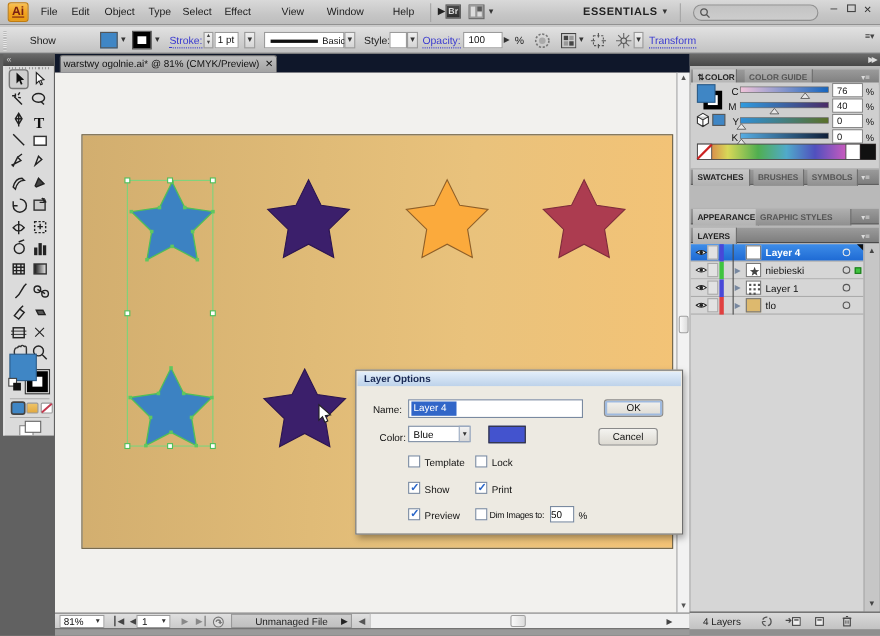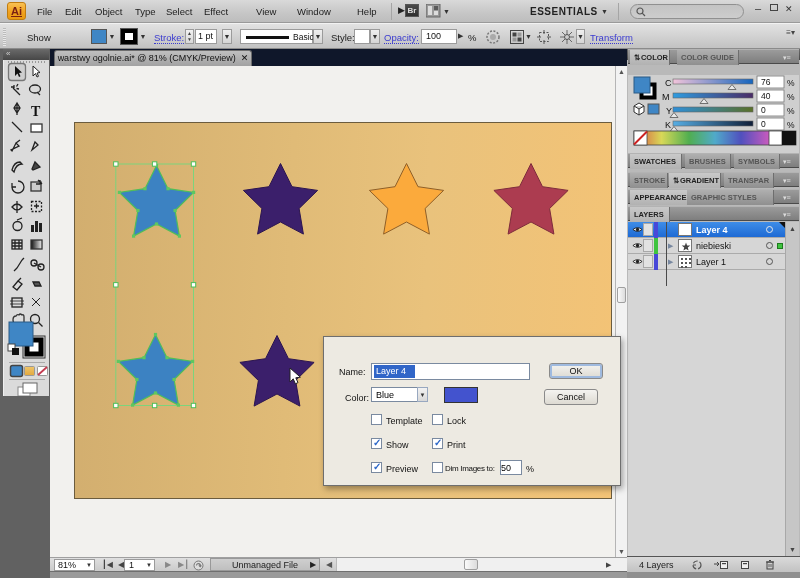--- a/index.html
+++ b/index.html
@@ -333,21 +333,21 @@
   <div class="sthumb" style="left:414px;top:1px;width:14px;height:11px"></div>
     <span style="position:absolute;left:556px;top:3px;font-size:7px;color:#444">▶</span>
 </div>
 <div class="abs" id="bottomstrip"></div>
 
 <div class="abs" id="dock">
   <div style="position:absolute;left:0;top:0;width:173px;height:11px;background:linear-gradient(#6a6a6a,#474747)">
     <span style="position:absolute;right:4px;top:1px;font-size:7px;color:#ddd;letter-spacing:-2px">▶▶</span>
   </div>
 
-  <div class="phdr" style="top:0">
+  <div class="phdr" style="top:13px">
     <div class="ptab on" style="left:2px;width:40px">⇅ COLOR</div>
     <div class="ptab" style="left:49px;width:62px">COLOR GUIDE</div>
     <div class="pmenu">▾≡</div>
   </div>
   <div style="position:absolute;left:1px;top:26px;width:171px;height:78px;background:#CFCFCF">
     <svg width="171" height="77" style="position:absolute;left:0;top:0">
       <defs>
         <linearGradient id="gc" x1="0" x2="1">
             <stop offset="0" stop-color="#F2C4DA"></stop>
             <stop offset="1" stop-color="#1565BE"></stop>
@@ -417,26 +417,20 @@
       <rect x="154" y="56" width="14" height="14" fill="#111"></rect>
     </svg>
   </div>
 
   <div class="phdr" style="top:104px">
     <div class="ptab on" style="left:2px;width:52px">SWATCHES</div>
     <div class="ptab" style="left:57px;width:46px">BRUSHES</div>
     <div class="ptab" style="left:106px;width:46px">SYMBOLS</div>
     <div class="pmenu">▾≡</div>
   </div>
-  <div class="phdr" style="top:123px">
-    <div class="ptab" style="left:2px;width:38px">STROKE</div>
-    <div class="ptab on" style="left:41px;width:52px">⇅ GRADIENT</div>
-    <div class="ptab" style="left:96px;width:50px">TRANSPAR</div>
-    <div class="pmenu">▾≡</div>
-  </div>
   <div class="phdr" style="top:140px">
     <div class="ptab on" style="left:2px;width:60px">APPEARANCE</div>
     <div class="ptab" style="left:59px;width:87px">GRAPHIC STYLES</div>
     <div class="pmenu">▾≡</div>
   </div>
 
   <div class="phdr" style="top:157px">
     <div class="ptab on" style="left:2px;width:40px">LAYERS</div>
     <div class="pmenu">▾≡</div>
   </div>
@@ -485,20 +479,32 @@
             <rect x="2" y="6" width="2" height="2"></rect>
             <rect x="6" y="6" width="2" height="2"></rect>
             <rect x="10" y="6" width="2" height="2"></rect>
             <rect x="2" y="10" width="2" height="2"></rect>
             <rect x="6" y="10" width="2" height="2"></rect>
           </g>
         </svg></span>
     <span class="ltext">Layer 1</span>
     <span class="ltarget"></span>
   </div>
+  <div class="lrow" style="top:221px">
+    <svg class="eye" viewBox="0 0 12 9">
+        <path d="M1 4.5 Q6 0.5 11 4.5 Q6 8.5 1 4.5 z" fill="#fff" stroke="#222" stroke-width="1"></path>
+        <circle cx="6" cy="4.5" r="1.8" fill="#222"></circle>
+      </svg>
+    <span class="lockbox"></span>
+      <span class="cbar" style="background:#E04040"></span>
+    <span style="position:absolute;left:40px;top:4px;font-size:7px;color:#7888A0">▶</span>
+    <span class="lthumb" style="background:#DDB96E"></span>
+    <span class="ltext">tlo</span>
+    <span class="ltarget"></span>
+  </div>
 
   <div style="position:absolute;left:158px;top:173px;width:14px;height:334px;background:#C6C6C6;border-left:1px solid #a8a8a8">
     <div class="sarrow" style="top:3px;color:#444">▲</div>
     <div class="sarrow" style="bottom:3px;color:#444">▼</div>
   </div>
 
   <div style="position:absolute;left:0;top:507px;width:173px;height:16px;background:linear-gradient(#DADADA,#C2C2C2);border-top:1px solid #555">
     <span style="position:absolute;left:12px;top:3px;font-size:9px;color:#222">4 Layers</span>
     <svg style="position:absolute;left:64px;top:3px" width="12" height="10">
         <circle cx="6" cy="5" r="4" fill="none" stroke="#555" stroke-width="1.2" stroke-dasharray="5 2"></circle>
@@ -518,20 +524,21 @@
         <line x1="1" y1="3" x2="9" y2="3" stroke="#444"></line>
         <line x1="4" y1="1.5" x2="6" y2="1.5" stroke="#444"></line>
         <line x1="4" y1="5" x2="4" y2="8" stroke="#444" stroke-width="0.8"></line>
         <line x1="6" y1="5" x2="6" y2="8" stroke="#444" stroke-width="0.8"></line>
       </svg>
   </div>
   <div style="position:absolute;left:0;top:523px;width:173px;height:6px;background:#8F8F8F"></div>
 </div>
 
 <div class="abs" id="dlg">
+  <div id="dlgtitle">Layer Options</div>
   <span class="lbl" style="left:15px;top:30px">Name:</span>
   <span style="position:absolute;left:47px;top:26px;width:159px;height:17px;background:#fff;border:1px solid #7a8aa0"></span>
   <span style="position:absolute;left:50px;top:28px;width:41px;height:13px;background:#3166C8;color:#fff;font-size:9px;line-height:13px;padding-left:2px">Layer 4</span>
   <div class="btn" style="left:225px;top:26px;box-shadow:0 0 0 2px #9fbADF inset">OK</div>
   <span class="lbl" style="left:21px;top:56px">Color:</span>
   <span style="position:absolute;left:47px;top:50px;width:56px;height:15px;background:#fff;border:1px solid #7a8aa0;font-size:9px;line-height:14px;padding-left:4px">Blue</span>
   <span style="position:absolute;left:93px;top:50px;width:11px;height:15px;background:linear-gradient(#F2F2F2,#D8D8D8);border:1px solid #98a8c0;font-size:6px;color:#333;text-align:center;line-height:14px">▼</span>
   <span style="position:absolute;left:120px;top:50px;width:34px;height:16px;background:#4353CE;border:1px solid #333"></span>
   <div class="btn" style="left:220px;top:52px">Cancel</div>
   <span class="cb" style="left:47px;top:77px"></span>

